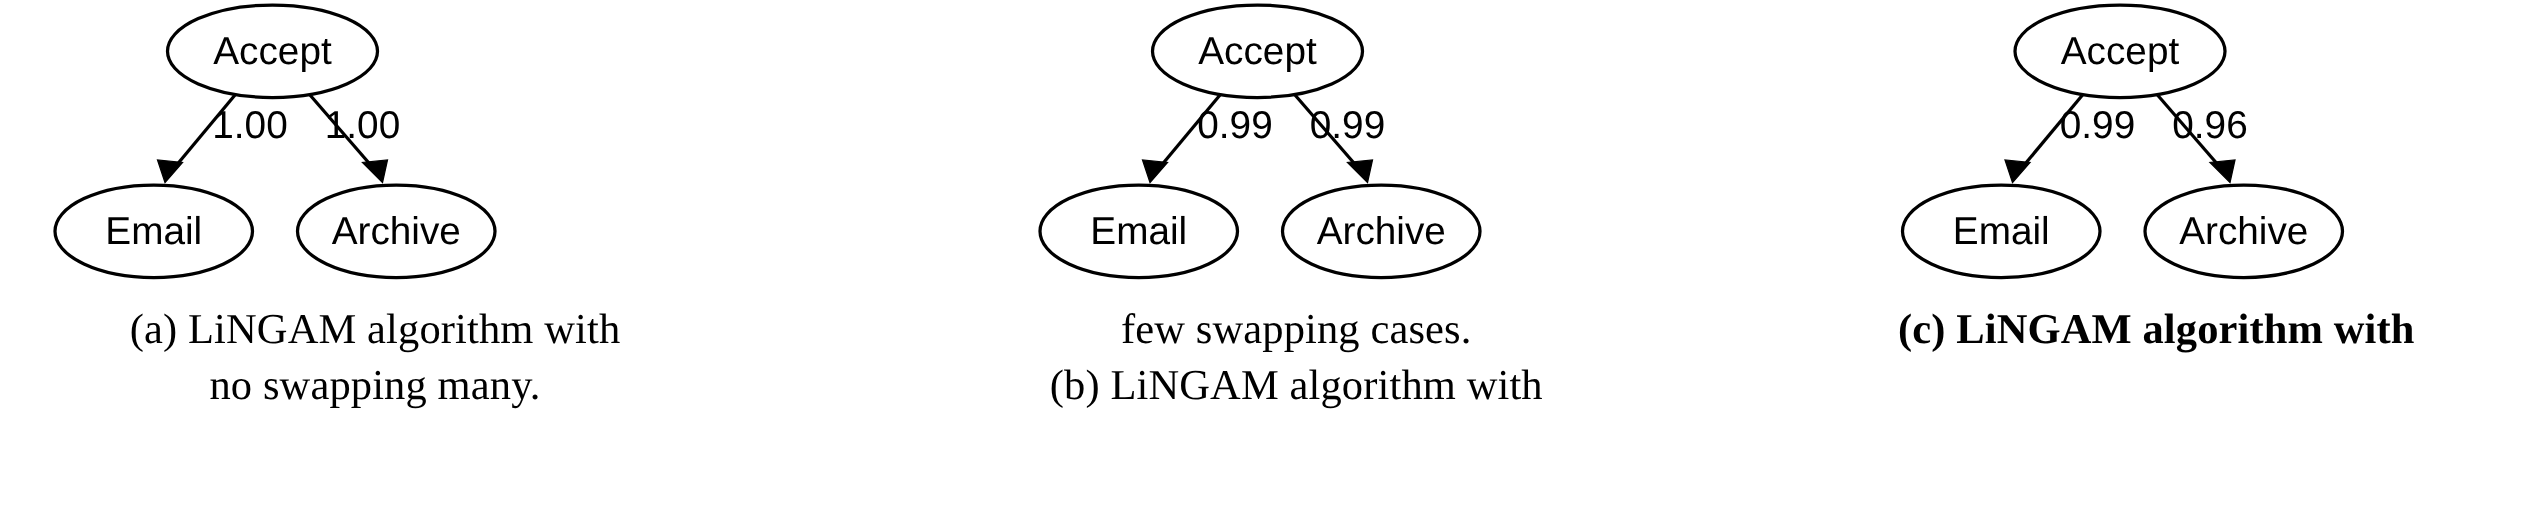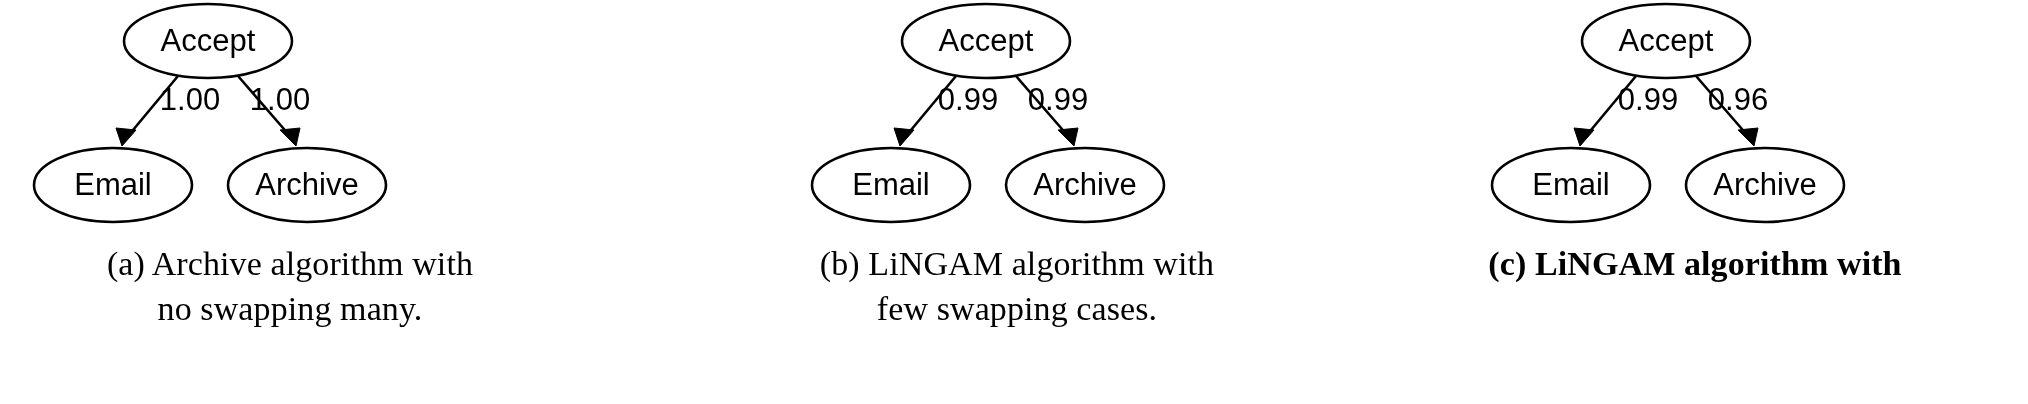--- a/index.html
+++ b/index.html
@@ -27,20 +27,21 @@
     justify-content: flex-start;
   }
 
   .subfigure {
     position: relative;
     width: 676px;
     height: 348px;
     display: flex;
     flex-direction: column;
     align-items: center;
+    padding-left: 10px;
   }
 
   .graph-area {
     position: relative;
     width: 676px;
     height: 232px;
   }
 
   .graph-svg {
     position: absolute;
@@ -130,21 +131,21 @@
         <text class="node-label" x="95" y="187">Email</text>
 
         <ellipse class="ellipse-shape" cx="289" cy="185" rx="79" ry="37"></ellipse>
         <text class="node-label" x="289" y="187">Archive</text>
 
         <text class="edge-label" x="172" y="102">1.00</text>
         <text class="edge-label" x="262" y="102">1.00</text>
       </svg>
     </div>
     <div class="caption">
-      <span class="caption-line">(a) Archive algorithm with</span>
+      <span class="caption-line">(a) LiNGAM algorithm with</span>
       <span class="caption-line">no swapping many.</span>
     </div>
   </div>
 
   <div class="subfigure" id="subfig-b">
     <div class="graph-area">
       <svg class="graph-svg" width="420" height="232" viewBox="0 0 420 232">
         <line class="edge-line" x1="160" y1="76" x2="110" y2="136"></line>
         <polygon class="arrow-head" points="104,146 118,130 98,128"></polygon>
         <line class="edge-line" x1="220" y1="76" x2="272" y2="136"></line>
@@ -157,22 +158,22 @@
         <text class="node-label" x="95" y="187">Email</text>
 
         <ellipse class="ellipse-shape" cx="289" cy="185" rx="79" ry="37"></ellipse>
         <text class="node-label" x="289" y="187">Archive</text>
 
         <text class="edge-label" x="172" y="102">0.99</text>
         <text class="edge-label" x="262" y="102">0.99</text>
       </svg>
     </div>
     <div class="caption">
+      <span class="caption-line">few swapping cases.</span>
       <span class="caption-line">(b) LiNGAM algorithm with</span>
-      <span class="caption-line">few swapping cases.</span>
     </div>
   </div>
 
   <div class="subfigure" id="subfig-c">
     <div class="graph-area">
       <svg class="graph-svg" width="420" height="232" viewBox="0 0 420 232">
         <line class="edge-line" x1="160" y1="76" x2="110" y2="136"></line>
         <polygon class="arrow-head" points="104,146 118,130 98,128"></polygon>
         <line class="edge-line" x1="220" y1="76" x2="272" y2="136"></line>
         <polygon class="arrow-head" points="278,146 282,128 262,130"></polygon>

